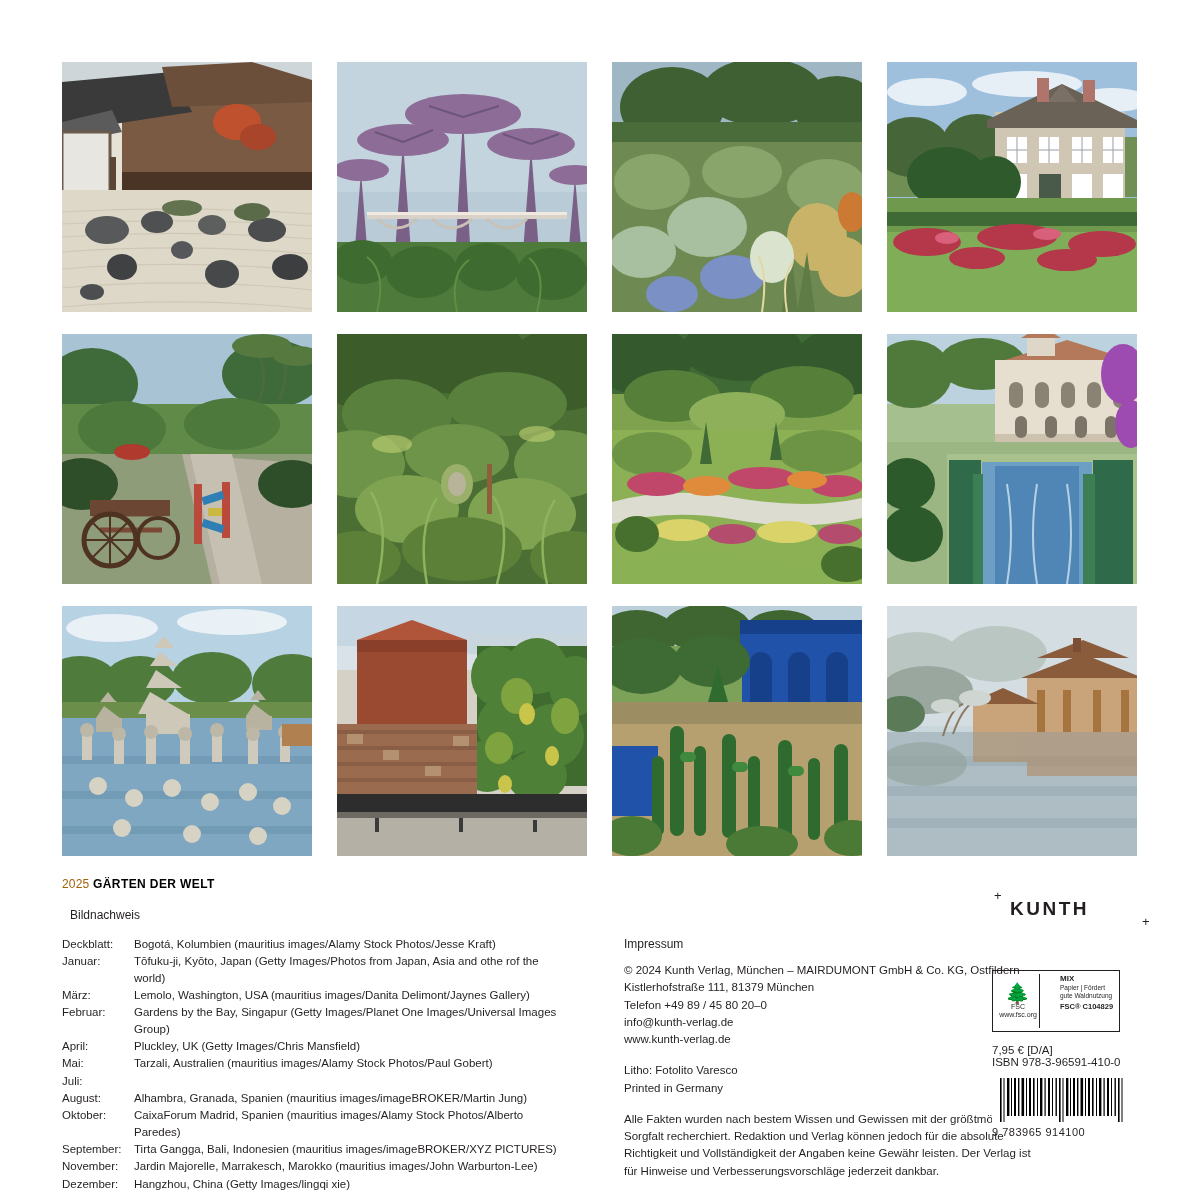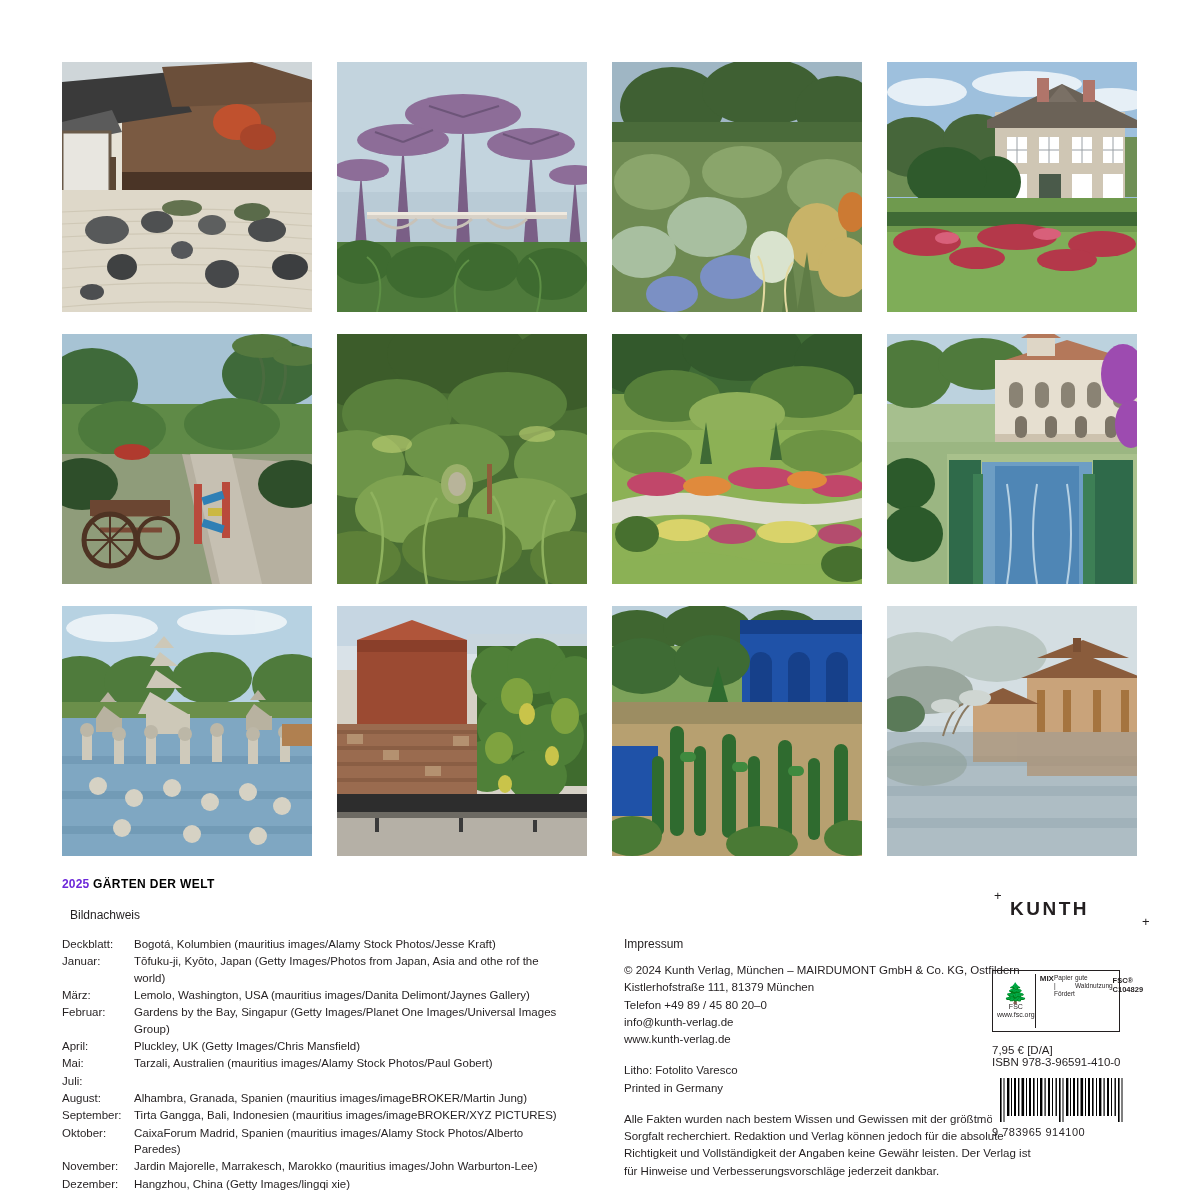--- a/index.html
+++ b/index.html
@@ -46,22 +46,22 @@
     font-size: 11.5px;
     line-height: 1.42;
     color: #231f20;
   }
   .title-line {
     font-size: 12px;
     letter-spacing: .2px;
     margin-bottom: 14px;
   }
   .title-year {
-    color: #6d28d9;
-    font-weight: bold;
+    color: #a16207;
+    font-weight: normal;
   }
   .title-name {
     color: #000000;
     font-weight: bold;
     letter-spacing: .4px;
   }
   .credits-head {
     font-size: 12px;
     margin-bottom: 12px;
     margin-left: 8px;
@@ -136,25 +136,25 @@
   .fsc-logo {
     width: 42px;
     text-align: center;
     font-size: 7px;
     line-height: 1.1;
   }
   .fsc-logo .tree { font-size: 20px; line-height: 20px; display:block; }
   .fsc-text {
     font-size: 6.5px;
     line-height: 1.25;
-    padding-left: 4px;
+    padding-left: 20px;
     border-left: 1px solid #231f20;
     height: 100%;
     display: flex;
-    flex-direction: row;
+    flex-direction: column;
     justify-content: flex-start;
   }
   .fsc-text .mix { font-weight: bold; font-size: 8px; }
   .fsc-text .code { font-weight: bold; font-size: 7.5px; margin-top: 2px; }
 
   .price {
     margin-top: 12px;
     font-size: 11.5px;
   }
   .isbn {
@@ -842,26 +842,26 @@
         <div class="credit-val">Tarzali, Australien (mauritius images/Alamy Stock Photos/Paul Gobert)</div>
       </div>
       <div class="credit-row">
         <div class="credit-label">Juli:</div>
       </div>
       <div class="credit-row">
         <div class="credit-label">August:</div>
         <div class="credit-val">Alhambra, Granada, Spanien (mauritius images/imageBROKER/Martin Jung)</div>
       </div>
       <div class="credit-row">
+        <div class="credit-label">Oktober:</div>
+        <div class="credit-val">CaixaForum Madrid, Spanien (mauritius images/Alamy Stock Photos/Alberto Paredes)</div>
+      </div>
+      <div class="credit-row">
         <div class="credit-label">September:</div>
         <div class="credit-val">Tirta Gangga, Bali, Indonesien (mauritius images/imageBROKER/XYZ PICTURES)</div>
-      </div>
-      <div class="credit-row">
-        <div class="credit-label">Oktober:</div>
-        <div class="credit-val">CaixaForum Madrid, Spanien (mauritius images/Alamy Stock Photos/Alberto Paredes)</div>
       </div>
       <div class="credit-row">
         <div class="credit-label">November:</div>
         <div class="credit-val">Jardin Majorelle, Marrakesch, Marokko (mauritius images/John Warburton-Lee)</div>
       </div>
       <div class="credit-row">
         <div class="credit-label">Dezember:</div>
         <div class="credit-val">Hangzhou, China (Getty Images/lingqi xie)</div>
       </div>
     </div>

